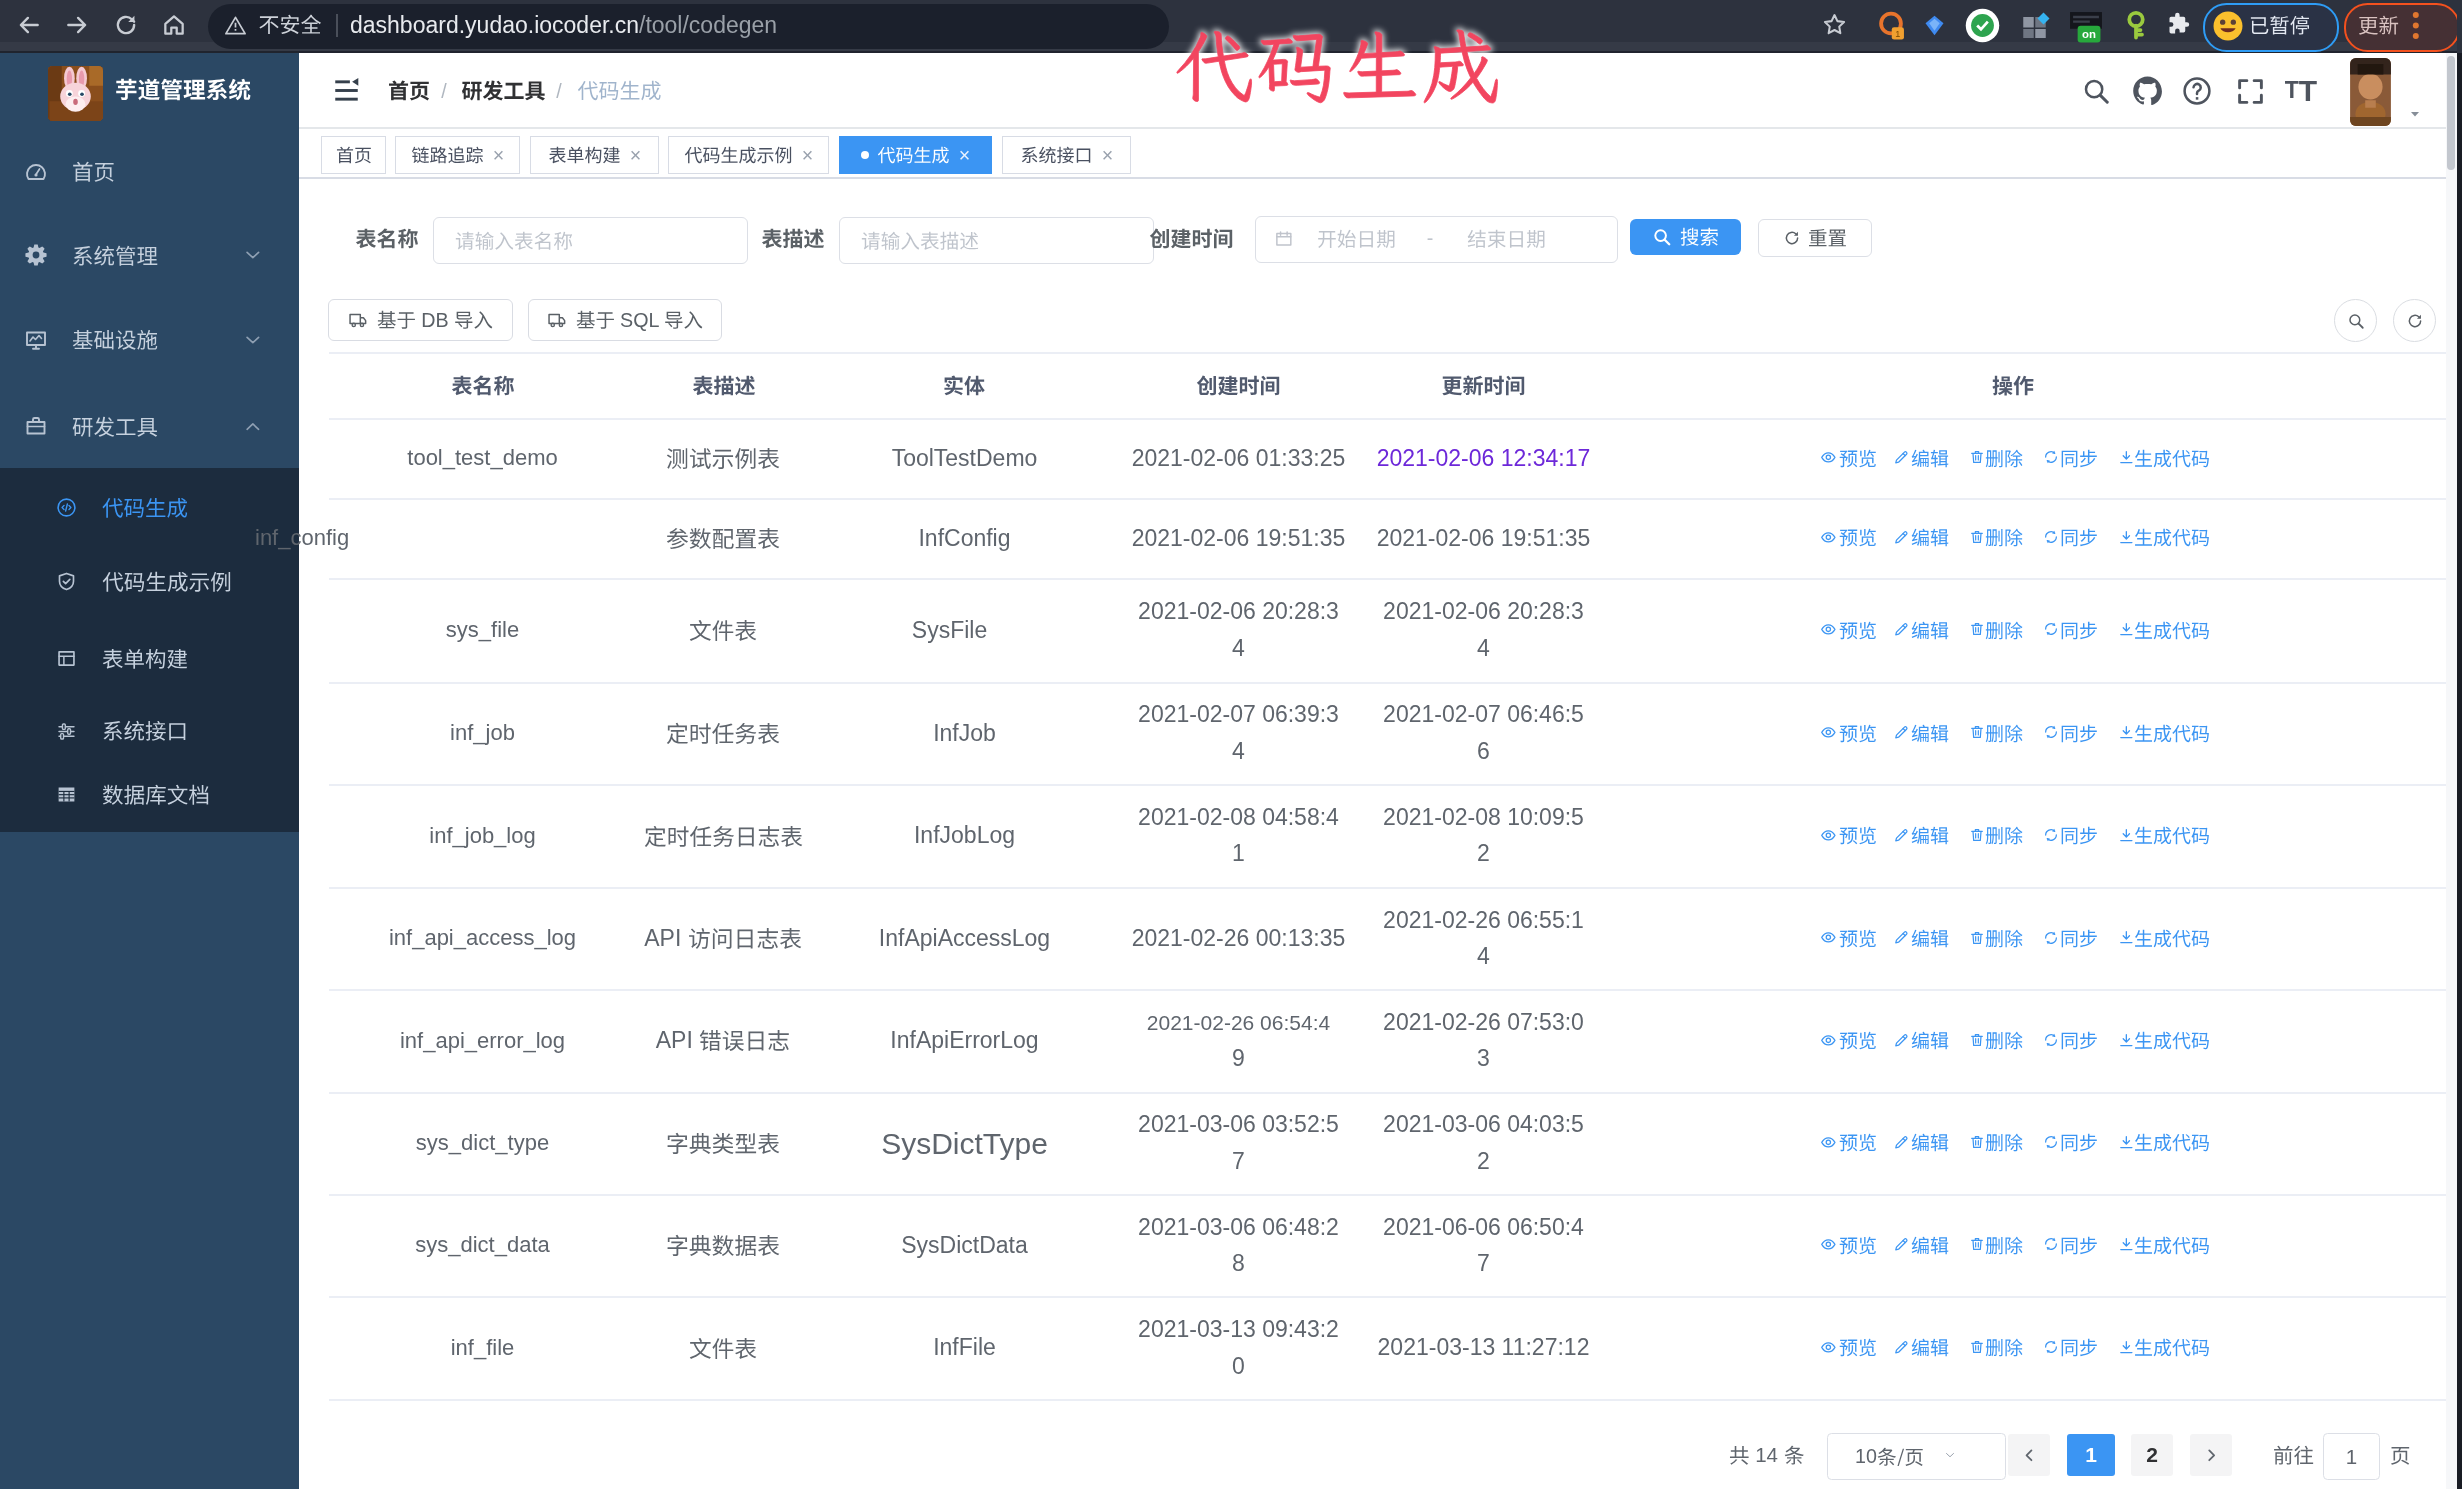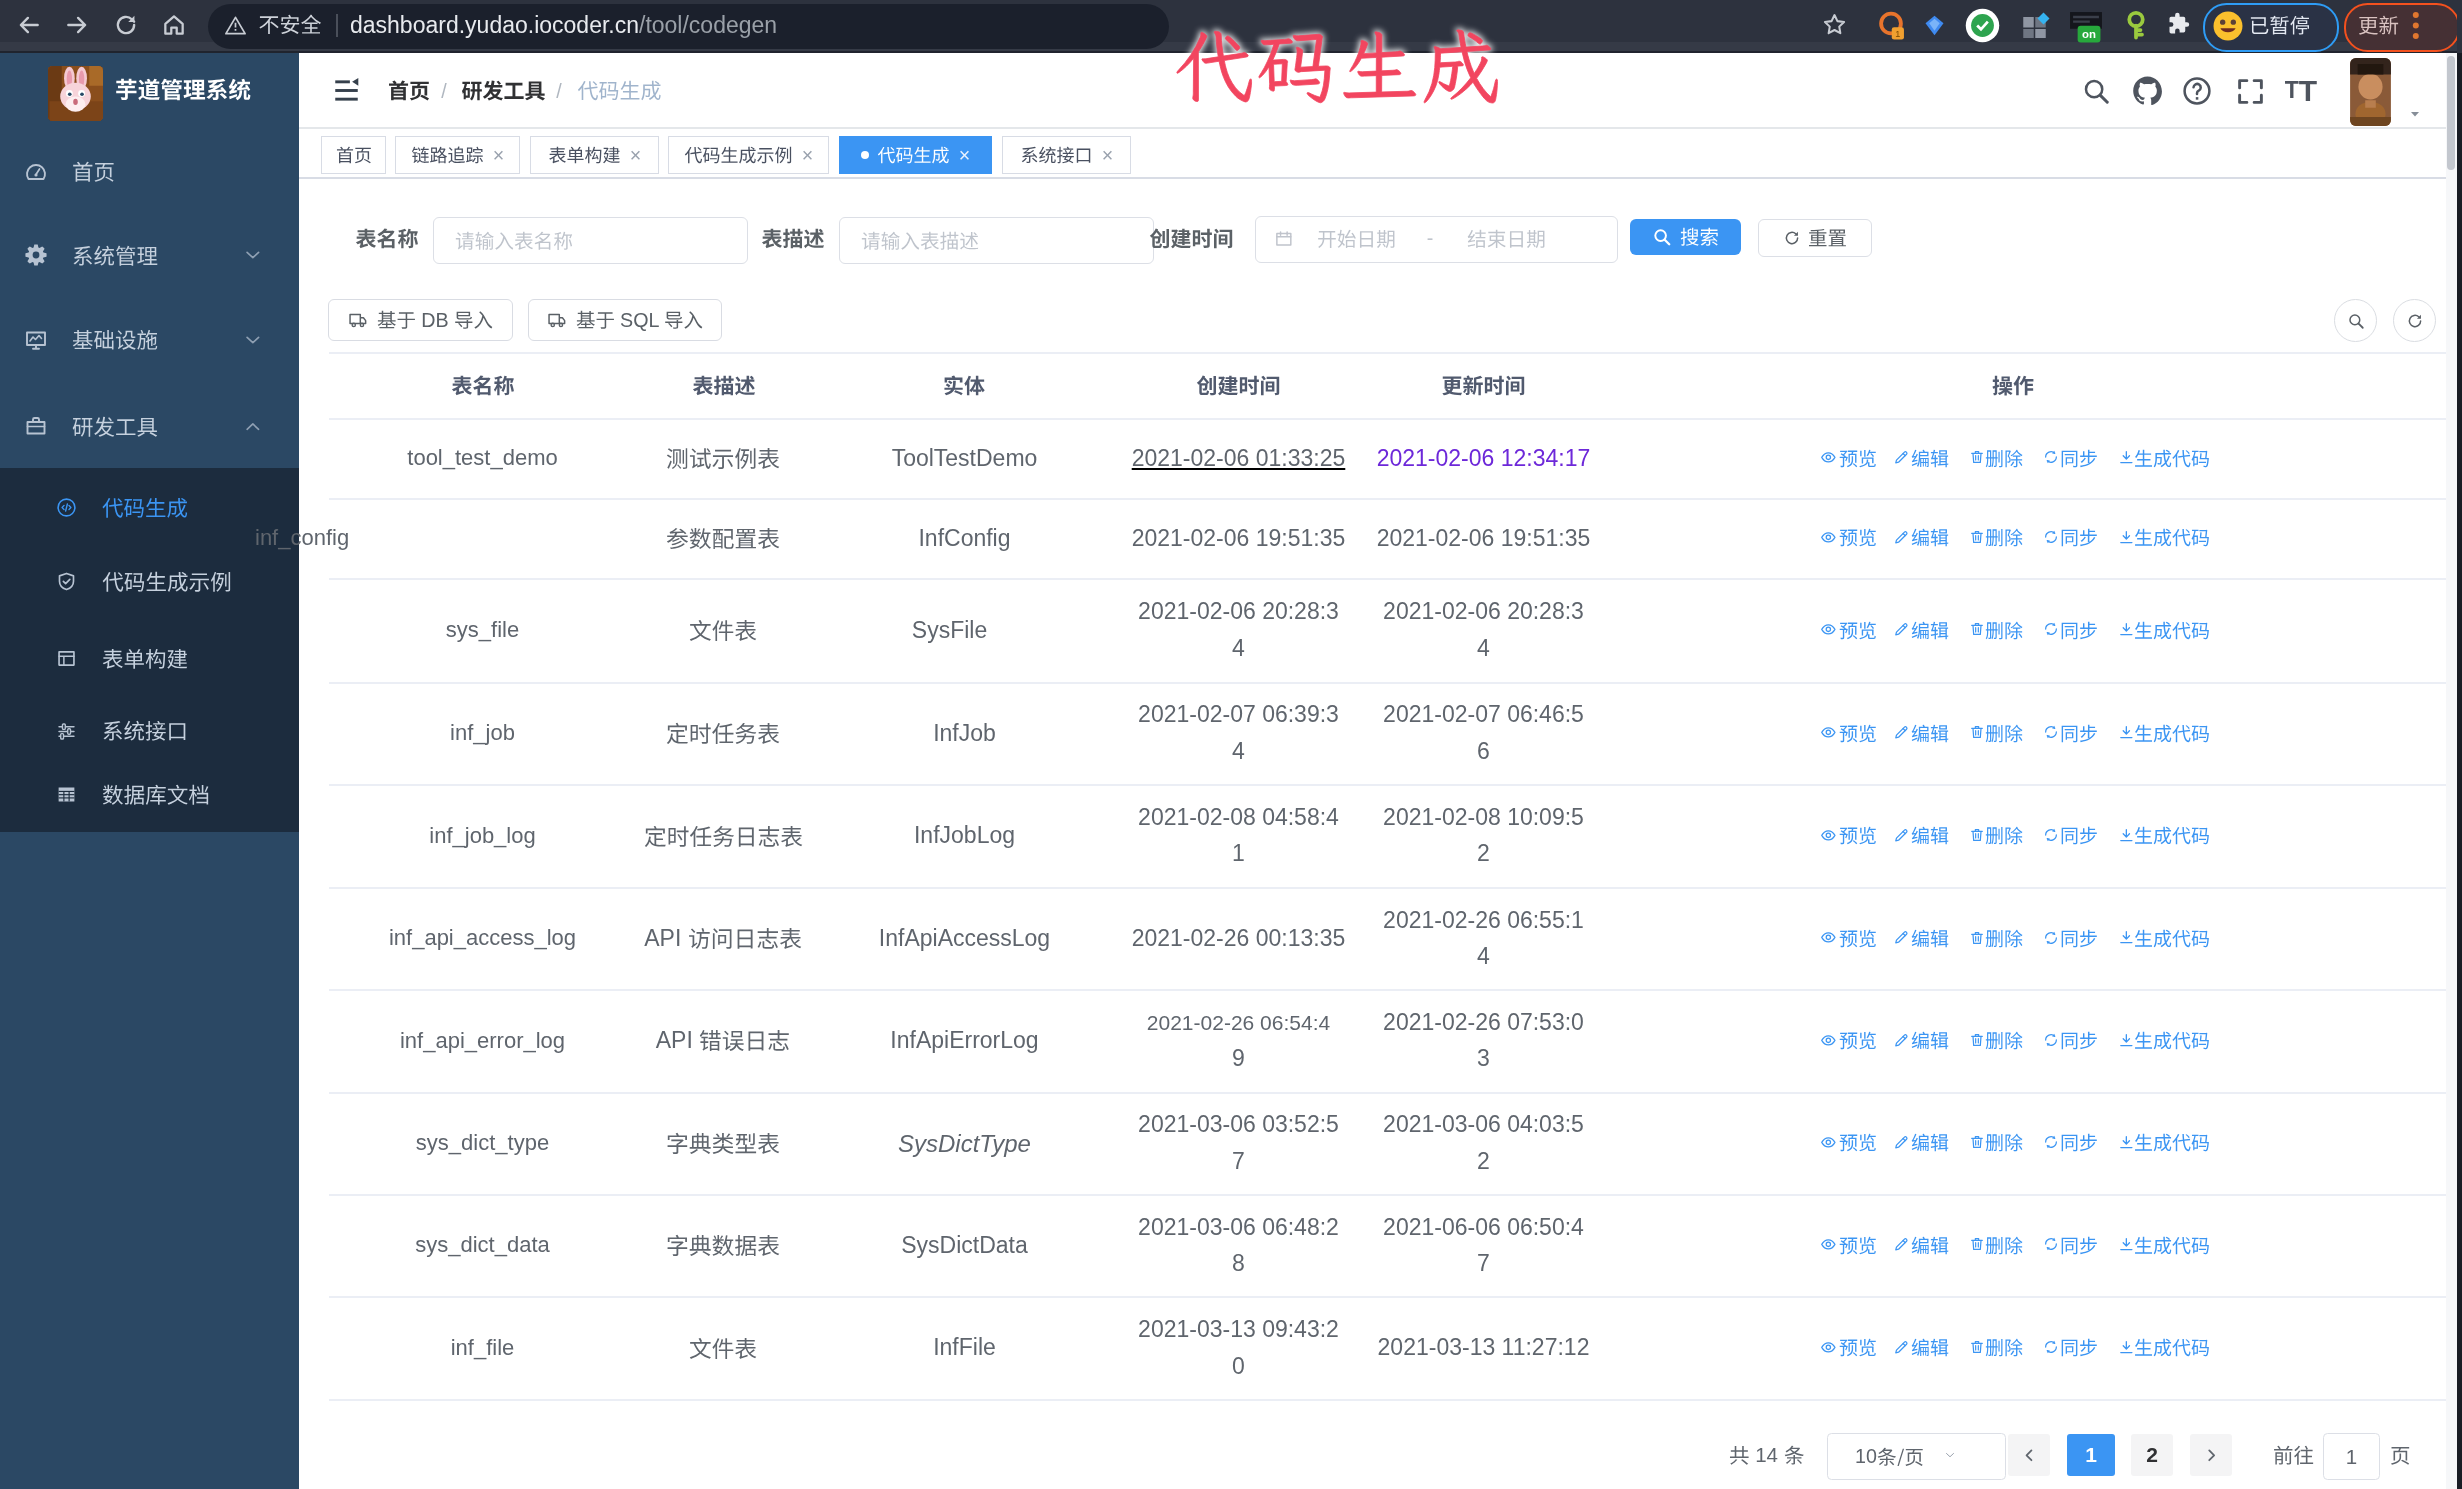--- a/index.html
+++ b/index.html
@@ -775,21 +775,21 @@
         <use href="#r6D4B" x="0"></use>
         <use href="#r8BD5" x="1000"></use>
         <use href="#r793A" x="2000"></use>
         <use href="#r4F8B" x="3000"></use>
         <use href="#r8868" x="4000"></use>
       </svg>
     </div>
     <div style="position:absolute;left:737px;top:444px;width:455px;height:29px;display:flex;align-items:center;justify-content:center;">
       <span style="font-size:23px;color:#5f656d;white-space:pre;">ToolTestDemo</span>
     </div>
-    <div style="position:absolute;left:1011px;top:444px;width:455px;height:29px;display:flex;align-items:center;justify-content:center;text-decoration:underline;">
+    <div style="position:absolute;left:1011px;top:444px;width:455px;height:29px;display:flex;align-items:center;justify-content:center;">
       <span style="font-size:23px;color:#5f656d;white-space:pre;">2021-02-06 01:33:25</span>
     </div>
     <div style="position:absolute;left:1256px;top:444px;width:455px;height:29px;display:flex;align-items:center;justify-content:center;">
       <span style="font-size:23px;color:#6d28d9;white-space:pre;">2021-02-06 12:34:17</span>
     </div>
     <div style="position:absolute;left:1820px;top:449px;width:16.7px;height:16.7px;">
       <svg width="16.7" height="16.7" viewBox="0 0 24 24" style="display:block;">
         <path d="M2.5 12C5 7.5 8.2 5.4 12 5.4S19 7.5 21.5 12C19 16.5 15.8 18.6 12 18.6S5 16.5 2.5 12Z" fill="none" stroke="#3b95f3" stroke-width="1.8" stroke-linecap="round" stroke-linejoin="round"></path>
         <circle cx="12" cy="12" r="3.1" fill="none" stroke="#3b95f3" stroke-width="1.8"></circle>
       </svg>
@@ -1389,21 +1389,21 @@
     <div style="position:absolute;left:458px;top:1125px;width:530px;height:36px;display:flex;align-items:center;justify-content:center;">
       <svg style="display:block;" width="114" height="23" viewBox="0 0 5000 1000" fill="#5f656d">
         <use href="#r5B57" x="0"></use>
         <use href="#r5178" x="1000"></use>
         <use href="#r7C7B" x="2000"></use>
         <use href="#r578B" x="3000"></use>
         <use href="#r8868" x="4000"></use>
       </svg>
     </div>
     <div style="position:absolute;left:737px;top:1129px;width:455px;height:29px;display:flex;align-items:center;justify-content:center;">
-      <span style="font-size:24px;color:#5f656d;white-space:pre;font-style:italic;">SysDictType</span>
+      <span style="font-size:30px;color:#5f656d;white-space:pre;">SysDictType</span>
     </div>
     <div style="position:absolute;left:1011px;top:1110px;width:455px;height:29px;display:flex;align-items:center;justify-content:center;">
       <span style="font-size:23px;color:#5f656d;white-space:pre;">2021-03-06 03:52:5</span>
     </div>
     <div style="position:absolute;left:1011px;top:1147px;width:455px;height:29px;display:flex;align-items:center;justify-content:center;">
       <span style="font-size:23px;color:#5f656d;white-space:pre;">7</span>
     </div>
     <div style="position:absolute;left:1256px;top:1110px;width:455px;height:29px;display:flex;align-items:center;justify-content:center;">
       <span style="font-size:23px;color:#5f656d;white-space:pre;">2021-03-06 04:03:5</span>
     </div>

